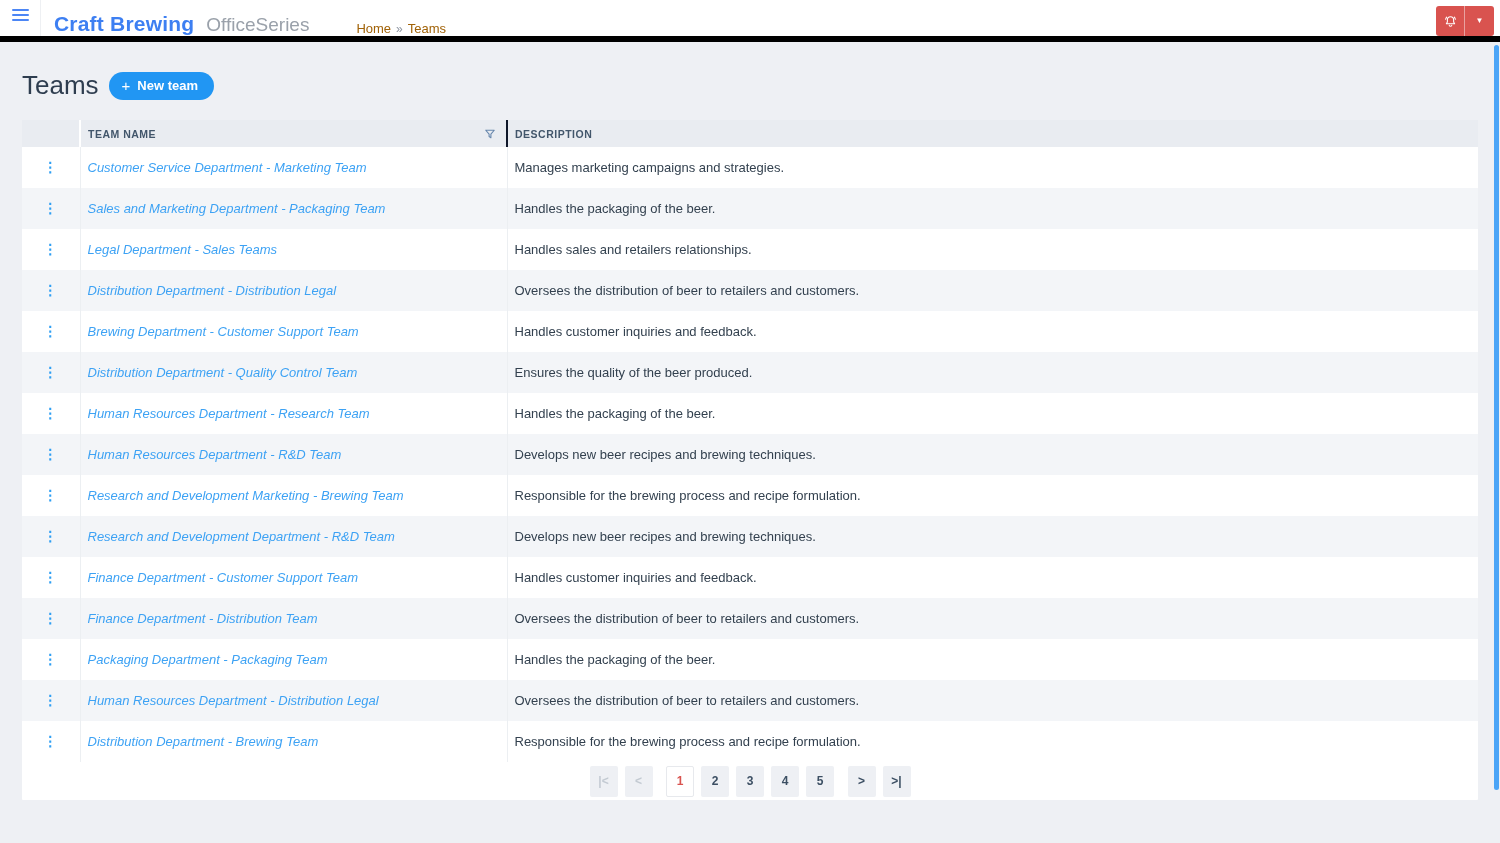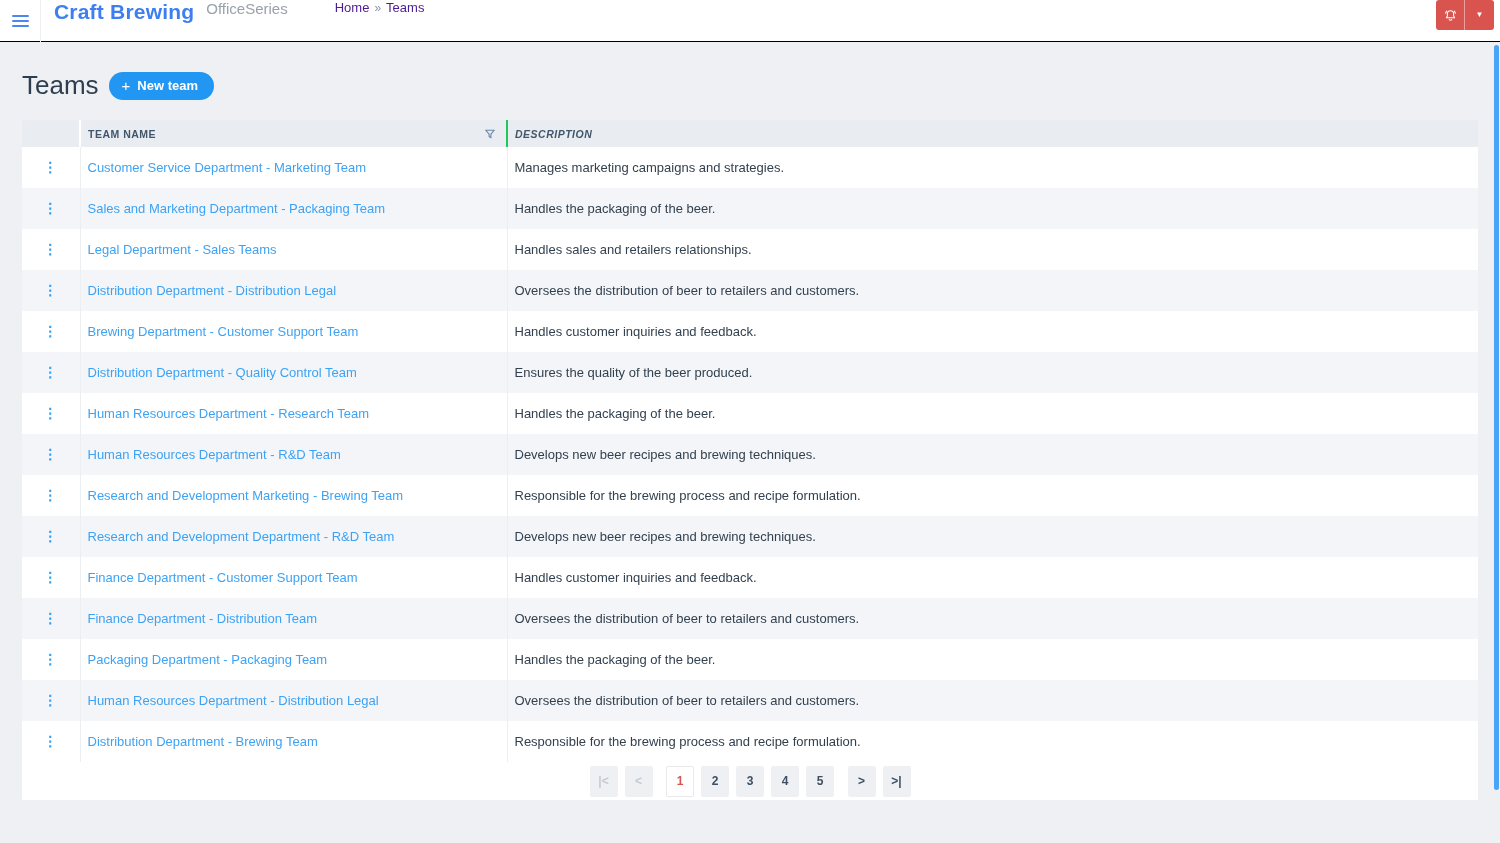--- a/index.html
+++ b/index.html
@@ -6,33 +6,33 @@
   html,body { width:1500px; height:843px; }
   body {
     font-family:"Liberation Sans", sans-serif;
     background:#eef0f4;
     overflow:hidden;
     position:relative;
   }
 
   
   .topbar {
-    height:42px; background:#ffffff; border-bottom:1px solid #000000;
-    display:flex; align-items:flex-start;
+    height:42px; background:#ffffff; border-bottom:6px solid #000000;
+    display:flex; align-items:flex-end;
   }
   .menu-btn {
     width:41px; height:42px; border:none; background:transparent; cursor:pointer;
     border-right:1px solid #eef0f3; display:flex; align-items:center; justify-content:center;
   }
   .menu-glyph { display:inline-block; width:17px; }
   .menu-glyph span { display:block; height:2px; background:#4c86f5; border-radius:2px; margin:3px 0; }
   .brand { margin-left:13px; font-size:21px; font-weight:bold; color:#3d7ff2; letter-spacing:0.2px; }
-  .brand-suffix { margin-left:12px; font-size:15px; color:#9aa1aa; }
+  .brand-suffix { margin-left:12px; font-size:19px; color:#9aa1aa; }
   .breadcrumb { margin-left:47px; font-size:13px; display:flex; align-items:center; gap:5px; }
-  .breadcrumb a { text-decoration:none; color:#4c1d95; cursor:pointer; }
+  .breadcrumb a { text-decoration:none; color:#a16207; cursor:pointer; }
   .crumb-sep { color:#8d95a2; font-size:12px; }
   .topbar-right { margin-left:auto; margin-right:6px; display:flex; }
   .top-red-btn {
     width:29px; height:30px; background:#d9534f; border:none; cursor:pointer;
     display:flex; align-items:center; justify-content:center; color:#fff;
   }
   .top-red-btn.bell { border-radius:3px 0 0 3px; border-right:1px solid #e9a19f; }
   .top-red-btn.caret { border-radius:0 3px 3px 0; }
   .caret-glyph { font-size:8px; line-height:1; color:#fff; }
 
@@ -50,32 +50,32 @@
   .plus-glyph { font-size:15px; font-weight:normal; line-height:1; }
 
   
   .card { background:#fff; margin-top:19px; border-radius:1px; }
   table { width:100%; border-collapse:collapse; table-layout:fixed; }
   col.c-actions { width:58px; }
   col.c-name { width:427px; }
   thead th {
     background:#e9ecf1; height:27px; text-align:left;
     font-size:10.5px; letter-spacing:0.5px; color:#42566b;
-    padding:0 8px 0 7px; border-right:2px solid #22c55e; cursor:pointer;
-  }
-  thead th:last-child { border-right:none;font-style:italic; }
+    padding:0 8px 0 7px; border-right:2px solid #0f172a; cursor:pointer;
+  }
+  thead th:last-child { border-right:none; }
   th.th-name .th-inner { display:flex; align-items:center; justify-content:space-between; }
   tbody td { height:41px; font-size:13px; padding:0 8px 0 7px; }
   tbody tr:nth-child(even) td { background:#f3f5f8; }
   td.cell-actions, th.th-actions { border-right-color:#fff; }
   td.cell-actions { border-right:1px solid #eceff2; text-align:center; }
   td.cell-name { border-right:1px solid #eceff2; }
   .row-menu-btn { border:none; background:transparent; cursor:pointer; padding:2px 8px; }
   .kebab { color:#2e9ff3; font-size:14px; font-weight:bold; line-height:1; letter-spacing:0; }
-  .team-link { color:#3da2f4; text-decoration:none; cursor:pointer; }
+  .team-link { color:#3da2f4; text-decoration:none; cursor:pointer;font-style:italic; }
   .desc-text { color:#33414f;text-align:right; }
   .filter-icon { display:inline-flex; cursor:pointer; margin-right:2px; }
 
   
   .pager { height:38px; display:flex; align-items:center; justify-content:center; }
   .pager-btn {
     width:28px; height:31px; margin:0 3.5px; border:none; cursor:pointer;
     background:#eef0f4; color:#3c4f63; font-family:inherit;
     font-size:12px; font-weight:bold; border-radius:2px;
     display:flex; align-items:center; justify-content:center;

